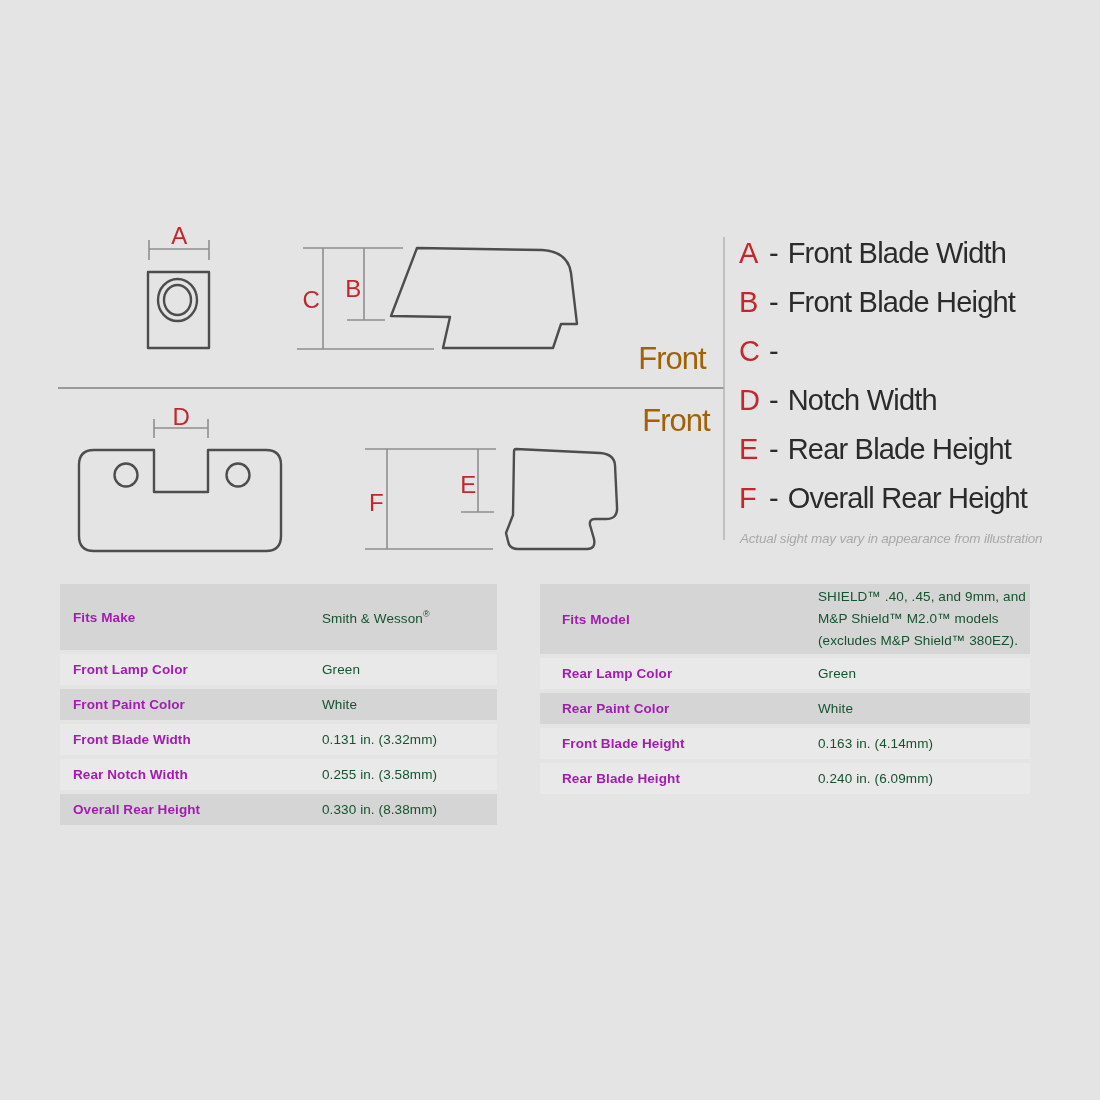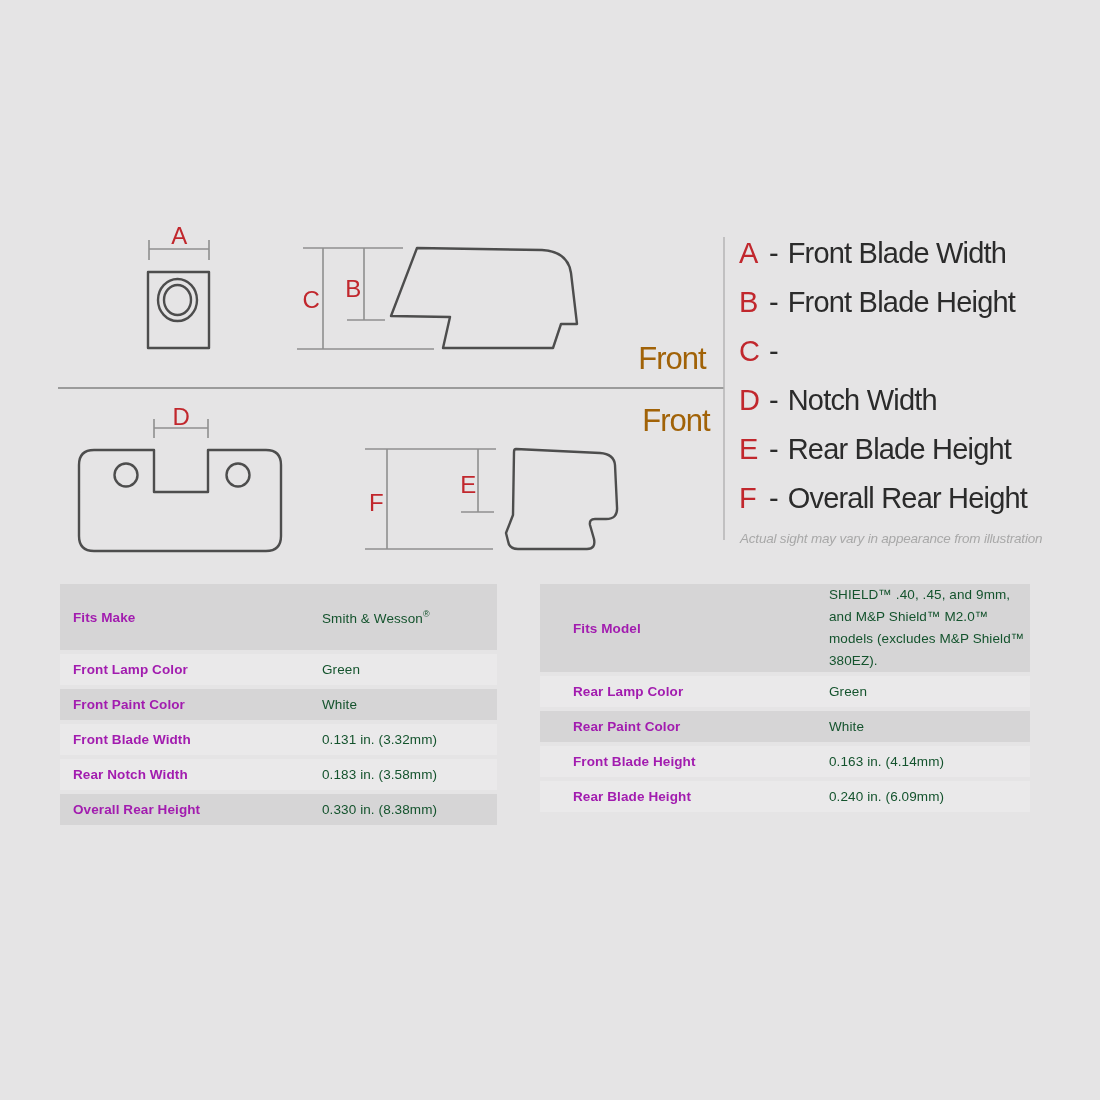--- a/index.html
+++ b/index.html
@@ -46,21 +46,21 @@
     min-height:31px;margin-bottom:4px;
   }
   .spec-row.dark{background:#d6d5d6;}
   .spec-row.light{background:#eae9ea;}
   .spec-row.tall-l{min-height:66px;}
   .spec-row.tall-r{min-height:70px;}
   .spec-label{
     font-weight:bold;font-size:13.5px;color:#a21caf;
     padding-left:13px;width:249px;flex:0 0 auto;letter-spacing:0.1px;
   }
-  .spec-table.right .spec-label{padding-left:22px;width:256px;margin-left:11px;}
+  .spec-table.right .spec-label{padding-left:22px;width:256px;}
   .spec-value{font-size:13.5px;color:#14532d;letter-spacing:0.1px;}
   .spec-table.right .spec-value{width:212px;line-height:22px;}
   .spec-value sup{font-size:9px;}
 </style>
 </head>
 <body>
 
 <div class="stage">
 
   <svg width="1100" height="570" viewBox="0 0 1100 570">
@@ -161,21 +161,21 @@
     <div class="spec-row dark">
       <div class="spec-label">Front Paint Color</div>
       <div class="spec-value">White</div>
     </div>
     <div class="spec-row light">
       <div class="spec-label">Front Blade Width</div>
       <div class="spec-value">0.131 in. (3.32mm)</div>
     </div>
     <div class="spec-row light">
       <div class="spec-label">Rear Notch Width</div>
-      <div class="spec-value">0.183 in. (3.58mm)</div>
+      <div class="spec-value">0.255 in. (3.58mm)</div>
     </div>
     <div class="spec-row dark">
       <div class="spec-label">Overall Rear Height</div>
       <div class="spec-value">0.330 in. (8.38mm)</div>
     </div>
   </div>
 
   <div class="spec-table right">
     <div class="spec-row dark tall-r">
       <div class="spec-label">Fits Model</div>

